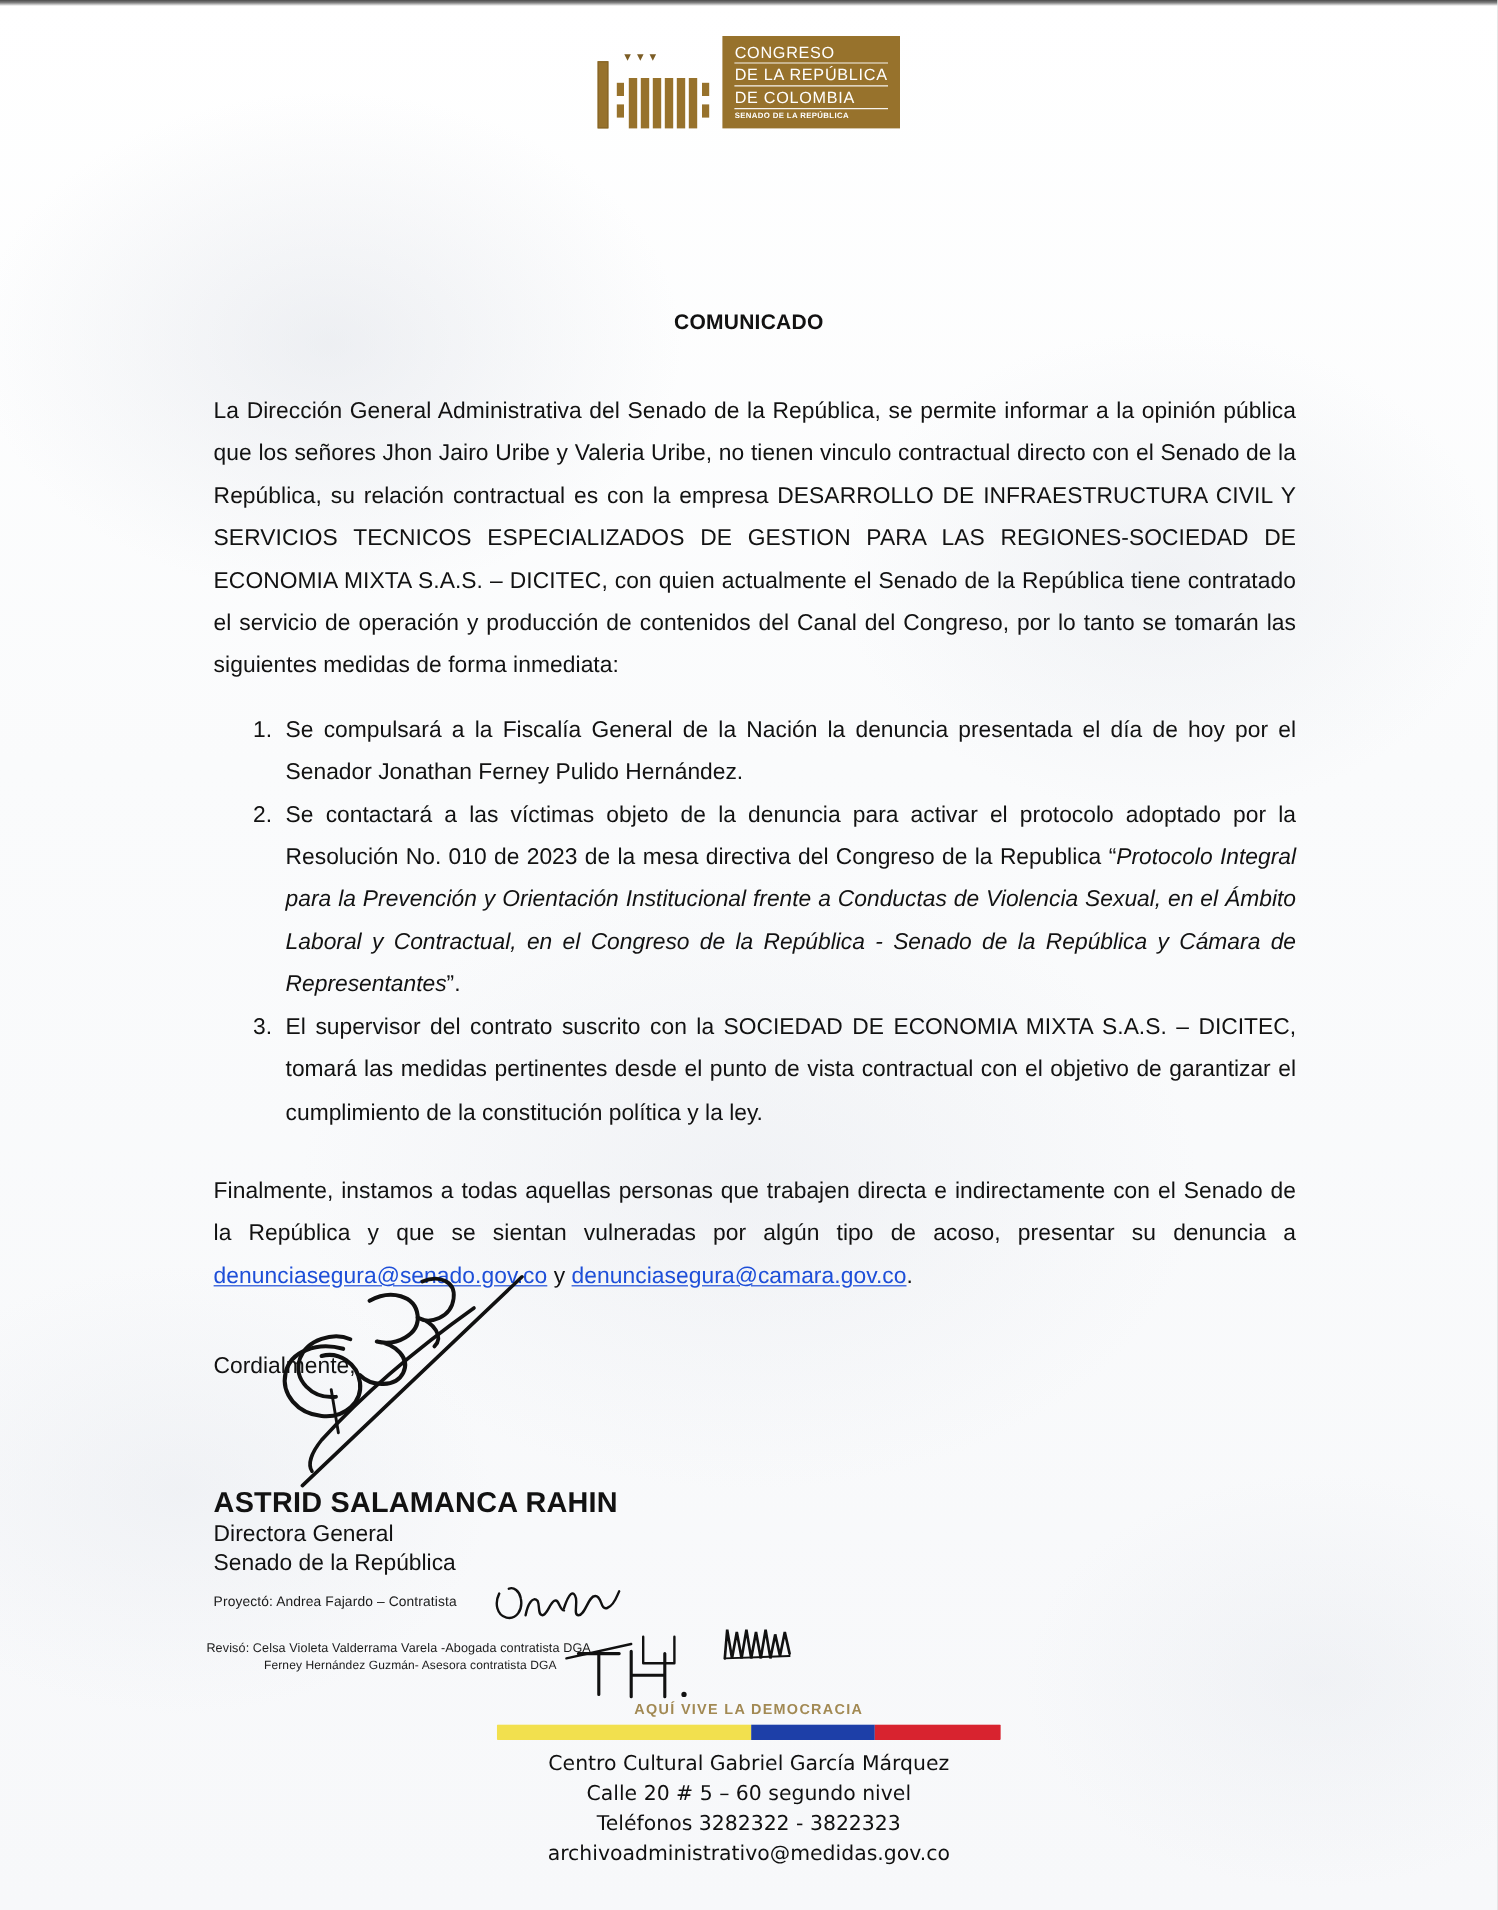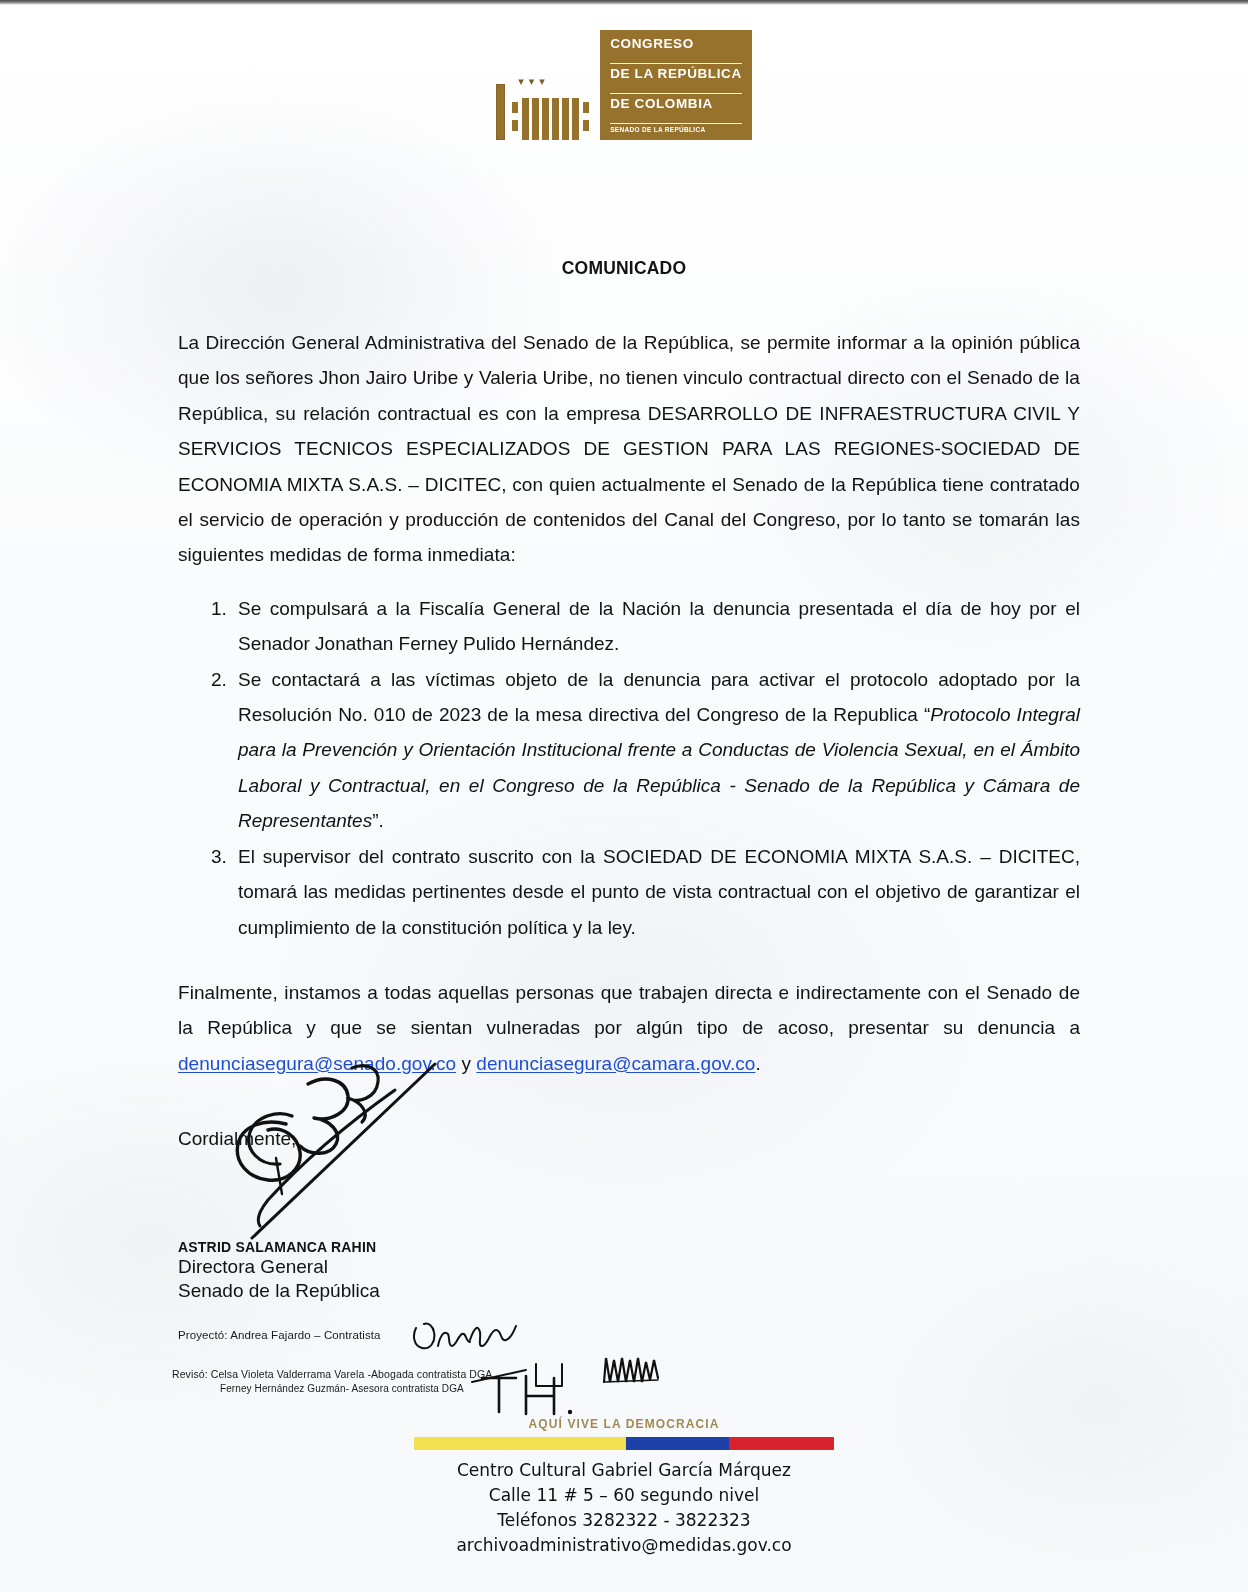--- a/index.html
+++ b/index.html
@@ -98,24 +98,24 @@
   .logo-text {
     background: #9a7226;
     color: #ffffff;
     padding: 6px 10px 6px 10px;
     line-height: 1.12;
     text-align: left;
     margin-left: 6px;
   }
   .logo-text .l1, .logo-text .l2, .logo-text .l3 {
     font-size: 13.5px;
-    font-weight: 700;
+    font-weight: 400;
     letter-spacing: 0.6px;
     border-bottom: 1px solid rgba(255,255,255,0.92);
-    padding-bottom: 12px;
+    padding-bottom: 1px;
     margin-bottom: 2px;
     white-space: nowrap;
   }
   .logo-text .l3 { border-bottom: 1px solid rgba(255,255,255,0.92); }
   .logo-text .l4 {
     font-size: 6.5px;
     font-weight: 700;
     letter-spacing: 0.3px;
     margin-top: 2px;
     white-space: nowrap;
@@ -180,21 +180,21 @@
 
   
   .sig-block {
     position: absolute;
     top: 1128px;
     left: 178px;
     width: 700px;
   }
   .cordial { font-size: 19px; line-height: 1.2; }
   .sig-name {
-    font-size: 14px;
+    font-size: 24px;
     font-weight: 700;
     letter-spacing: 0.2px;
     margin-top: 88px;
   }
   .sig-role { font-size: 19px; line-height: 1.28; }
   .sig-org  { font-size: 19px; line-height: 1.28; }
 
   .credit-proyecto {
     position: absolute;
     top: 1329px;
@@ -373,18 +373,18 @@
   </svg>
 
   <div class="democracia layer">AQUÍ VIVE LA DEMOCRACIA</div>
   <div class="flagbar layer">
     <div class="fy"></div>
     <div class="fb"></div>
     <div class="fr"></div>
   </div>
   <div class="footer-addr layer">
     <div>Centro Cultural Gabriel García Márquez</div>
-    <div>Calle 11 # 5 – 60 segundo nivel</div>
+    <div>Calle 20 # 5 – 60 segundo nivel</div>
     <div>Teléfonos 3282322 - 3822323</div>
     <div>archivoadministrativo@medidas.gov.co</div>
   </div>
 
 </div>
 
 </body></html>

